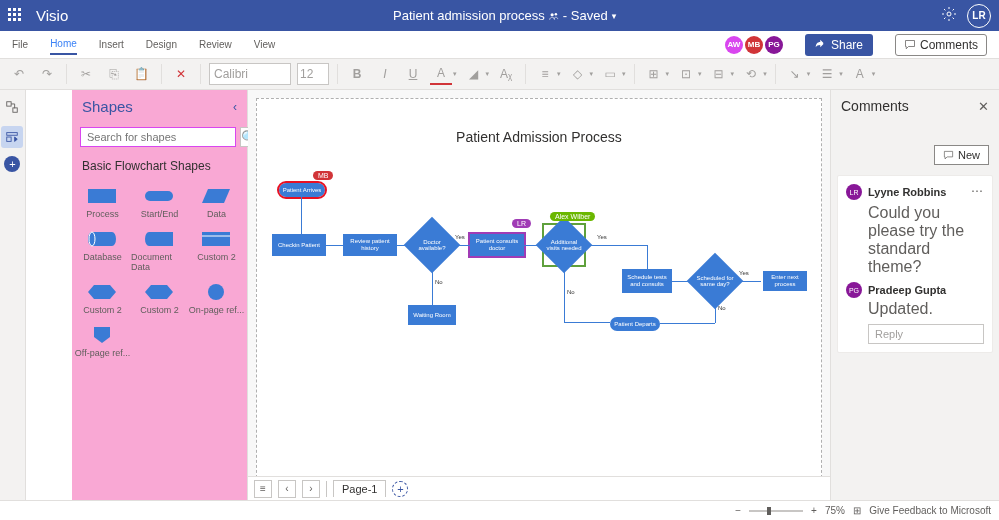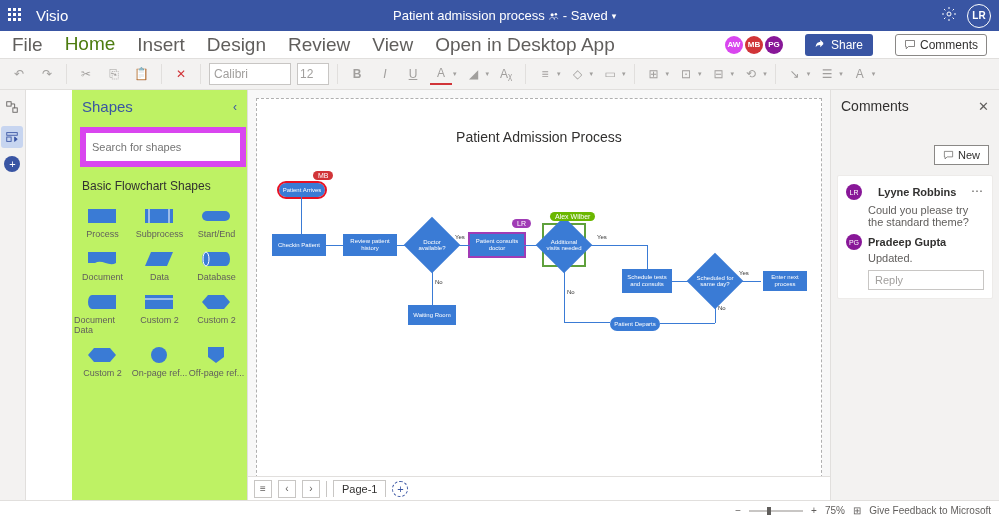--- a/index.html
+++ b/index.html
@@ -11,22 +11,22 @@
 .waffle span { background: #fff; }
 .app-name { font-size: 15px; font-weight: 400; }
 .doc-title { flex: 1; text-align: center; font-size: 13px; display: flex; align-items: center; justify-content: center; gap: 4px; }
 .doc-title svg { width: 10px; height: 10px; }
 .title-right { display: flex; align-items: center; gap: 10px; }
 .gear { cursor: pointer; }
 .avatar { width: 24px; height: 24px; border-radius: 50%; border: 1px solid #fff; display: flex; align-items: center; justify-content: center; font-size: 10px; font-weight: 600; }
 
 
 .tabs-row { height: 28px; display: flex; align-items: center; border-bottom: 1px solid #e1dfdd; padding: 0 12px; gap: 22px; background: #fff; }
-.tab { font-size: 19px; color: #605e5c; cursor: pointer; padding: 4px 0; }
-.tab.active { color: #4d7c0f; border-bottom: 2px solid #3955a3; }
+.tab { font-size: 10px; color: #605e5c; cursor: pointer; padding: 4px 0; }
+.tab.active { color: #3b82f6; border-bottom: 2px solid #3955a3; }
 .tabs-spacer { flex: 1; }
 .presence-dots { display: flex; gap: 2px; }
 .pdot { width: 18px; height: 18px; border-radius: 50%; display: flex; align-items: center; justify-content: center; font-size: 8px; color: #fff; font-weight: 600; }
 .share-btn { background: #3955a3; color: #fff; padding: 4px 10px; border-radius: 3px; font-size: 12px; display: flex; align-items: center; gap: 4px; cursor: pointer; }
 .comments-btn { border: 1px solid #8a8886; padding: 3px 8px; border-radius: 3px; font-size: 12px; display: flex; align-items: center; gap: 4px; cursor: pointer; }
 
 
 .toolbar { height: 31px; display: flex; align-items: center; border-bottom: 1px solid #e1dfdd; padding: 0 8px; gap: 6px; background: #f3f2f1; }
 .tool { width: 22px; height: 22px; display: flex; align-items: center; justify-content: center; color: #a19f9d; cursor: pointer; }
 .sep { width: 1px; height: 20px; background: #e1dfdd; margin: 0 2px; }
@@ -38,25 +38,25 @@
 
 .main { flex: 1; display: flex; overflow: hidden; }
 
 
 .shape-rail { width: 30px; background: #f3f2f1; border-right: 1px solid #e1dfdd; display: flex; flex-direction: column; align-items: center; padding-top: 6px; gap: 8px; }
 .rail-icon { width: 22px; height: 22px; display: flex; align-items: center; justify-content: center; cursor: pointer; border-radius: 3px; }
 .rail-icon.active { background: #c7d5f0; }
 .rail-add { width: 16px; height: 16px; border-radius: 50%; background: #3955a3; color: #fff; display: flex; align-items: center; justify-content: center; font-size: 11px; cursor: pointer; }
 
 
-.shapes-panel { width: 176px; border-right: 1px solid #e1dfdd; display: flex; flex-direction: column; background: #bef264; margin-left: 46px; }
+.shapes-panel { width: 176px; border-right: 1px solid #e1dfdd; display: flex; flex-direction: column; background: #f9a8d4; margin-left: 46px; }
 .shapes-head { display: flex; align-items: center; justify-content: space-between; padding: 8px 10px; font-size: 15px; color: #3955a3; }
 .shapes-head .collapse { font-size: 12px; cursor: pointer; }
 .shape-search { display: flex; padding: 4px 8px; gap: 4px; }
-.shape-search input { flex: 1; border: 6px solid #d946ef; height: 40px; padding: 0 6px; font-size: 11px; }
+.shape-search input { flex: 1; border: 1px solid #d946ef; height: 20px; padding: 0 6px; font-size: 11px; }
 .shape-search button { width: 24px; border: 1px solid #c8c6c4; background: #fff; cursor: pointer; }
 .stencil-title { padding: 8px 10px 6px; font-size: 12px; color: #323130; }
 .shape-grid { display: grid; grid-template-columns: repeat(3, 1fr); gap: 4px 0; padding: 4px 2px; }
 .s-item { display: flex; flex-direction: column; align-items: center; gap: 3px; font-size: 9px; color: #605e5c; cursor: pointer; padding: 3px 0; }
 .s-thumb { width: 32px; height: 20px; }
 
 
 .canvas-wrap { flex: 1; display: flex; flex-direction: column; background: #f8f8f8; }
 .canvas-scroll { flex: 1; position: relative; overflow: hidden; background: #f8f8f8; padding: 8px; }
 .page { width: 566px; height: 385px; background: #fff; border: 1px dashed #b0b0b0; position: relative; margin: 0 auto; }
@@ -81,25 +81,25 @@
 .ptab-name { padding: 2px 8px; border: 1px solid #c8c6c4; border-bottom: none; font-size: 11px; cursor: pointer; }
 .ptab-add { width: 16px; height: 16px; border: 1px dashed #3955a3; border-radius: 50%; display: flex; align-items: center; justify-content: center; color: #3955a3; font-size: 11px; cursor: pointer; }
 
 
 .comments-pane { width: 196px; border-left: 1px solid #e1dfdd; display: flex; flex-direction: column; background: #f3f2f1; }
 .cpane-head { display: flex; align-items: center; justify-content: space-between; padding: 8px 10px; font-size: 14px; }
 .cpane-head .close { cursor: pointer; font-size: 13px; color: #605e5c; }
 .new-c-row { display: flex; justify-content: flex-end; padding: 4px 10px 8px; margin-top: 19px; }
 .new-c { border: 1px solid #8a8886; background: #fff; padding: 3px 8px; font-size: 11px; cursor: pointer; display: flex; align-items: center; gap: 4px; }
 .comment-card { margin: 2px 6px; background: #fff; border: 1px solid #edebe9; border-radius: 2px; padding: 8px; position: relative; }
-.c-author-row { display: flex; align-items: center; gap: 16px; }
+.c-author-row { display: flex; align-items: center; gap: 6px; }
 .c-av { width: 16px; height: 16px; border-radius: 50%; font-size: 7px; color: #fff; display: flex; align-items: center; justify-content: center; }
 .c-name { font-size: 11px; font-weight: 600; }
 .c-more { position: absolute; right: 8px; top: 8px; cursor: pointer; color: #605e5c; font-size: 12px; letter-spacing: 1px; }
-.c-text { font-size: 11px; color: #605e5c; margin: 4px 0 6px 22px; }
+.c-text { font-size: 16px; color: #605e5c; margin: 4px 0 6px 22px; }
 .c-reply-row { display: flex; align-items: center; gap: 6px; margin-left: 0px; margin-top: 4px; }
 .reply-box { margin: 6px 0 0 22px; border: 1px solid #c8c6c4; padding: 3px 6px; font-size: 11px; color: #a19f9d; cursor: text; }
 
 
 .statusbar { height: 20px; border-top: 1px solid #e1dfdd; display: flex; align-items: center; justify-content: flex-end; padding: 0 8px; gap: 8px; font-size: 10px; color: #605e5c; background: #fff; }
 .zoom-track { width: 54px; height: 2px; background: #c8c6c4; position: relative; }
 .zoom-thumb { position: absolute; top: -3px; left: 18px; width: 4px; height: 8px; background: #605e5c; }
 </style>
 </head>
 <body>
@@ -139,21 +139,20 @@
   </div>
 </div>
 
 <div class="tabs-row">
   <div class="tab">File</div>
   <div class="tab active">Home</div>
   <div class="tab">Insert</div>
   <div class="tab">Design</div>
   <div class="tab">Review</div>
   <div class="tab">View</div>
-  <div class="tab">Open in Desktop App</div>
   <div class="tabs-spacer"></div>
   <div class="presence-dots">
     <div class="pdot" style="background:#d946ef">AW</div>
     <div class="pdot" style="background:#d13438">MB</div>
     <div class="pdot" style="background:#881798">PG</div>
   </div>
   <div class="share-btn">
     <svg width="12" height="12" viewBox="0 0 16 16" fill="#fff">
         <path d="M11 5L7 1v3C3 4 1 7 1 11c1-2 3-3 6-3v3l4-4z"></path>
       </svg>
@@ -275,37 +274,23 @@
     <div class="stencil-title">Basic Flowchart Shapes</div>
     <div class="shape-grid">
       <div class="s-item">
           <svg class="s-thumb">
             <rect x="2" y="3" width="28" height="14" fill="#3a7bd5"></rect>
           </svg>
           <span>Process</span>
         </div>
       <div class="s-item">
           <svg class="s-thumb">
-            <rect x="2" y="3" width="28" height="14" fill="#3a7bd5"></rect>
-            <line x1="6" y1="3" x2="6" y2="17" stroke="#fff"></line>
-            <line x1="26" y1="3" x2="26" y2="17" stroke="#fff"></line>
-          </svg>
-          <span>Subprocess</span>
-        </div>
-      <div class="s-item">
-          <svg class="s-thumb">
             <rect x="2" y="5" width="28" height="10" rx="5" fill="#3a7bd5"></rect>
           </svg>
           <span>Start/End</span>
-        </div>
-      <div class="s-item">
-          <svg class="s-thumb">
-            <path d="M2 3h28v11c-7 4-14-4-21 0L2 14z" fill="#3a7bd5"></path>
-          </svg>
-          <span>Document</span>
         </div>
       <div class="s-item">
           <svg class="s-thumb">
             <polygon points="8,3 30,3 24,17 2,17" fill="#3a7bd5"></polygon>
           </svg>
           <span>Data</span>
         </div>
       <div class="s-item">
           <svg class="s-thumb">
             <path d="M6 3h20a4 7 0 0 1 0 14H6a4 7 0 0 1 0-14z" fill="#3a7bd5"></path>

